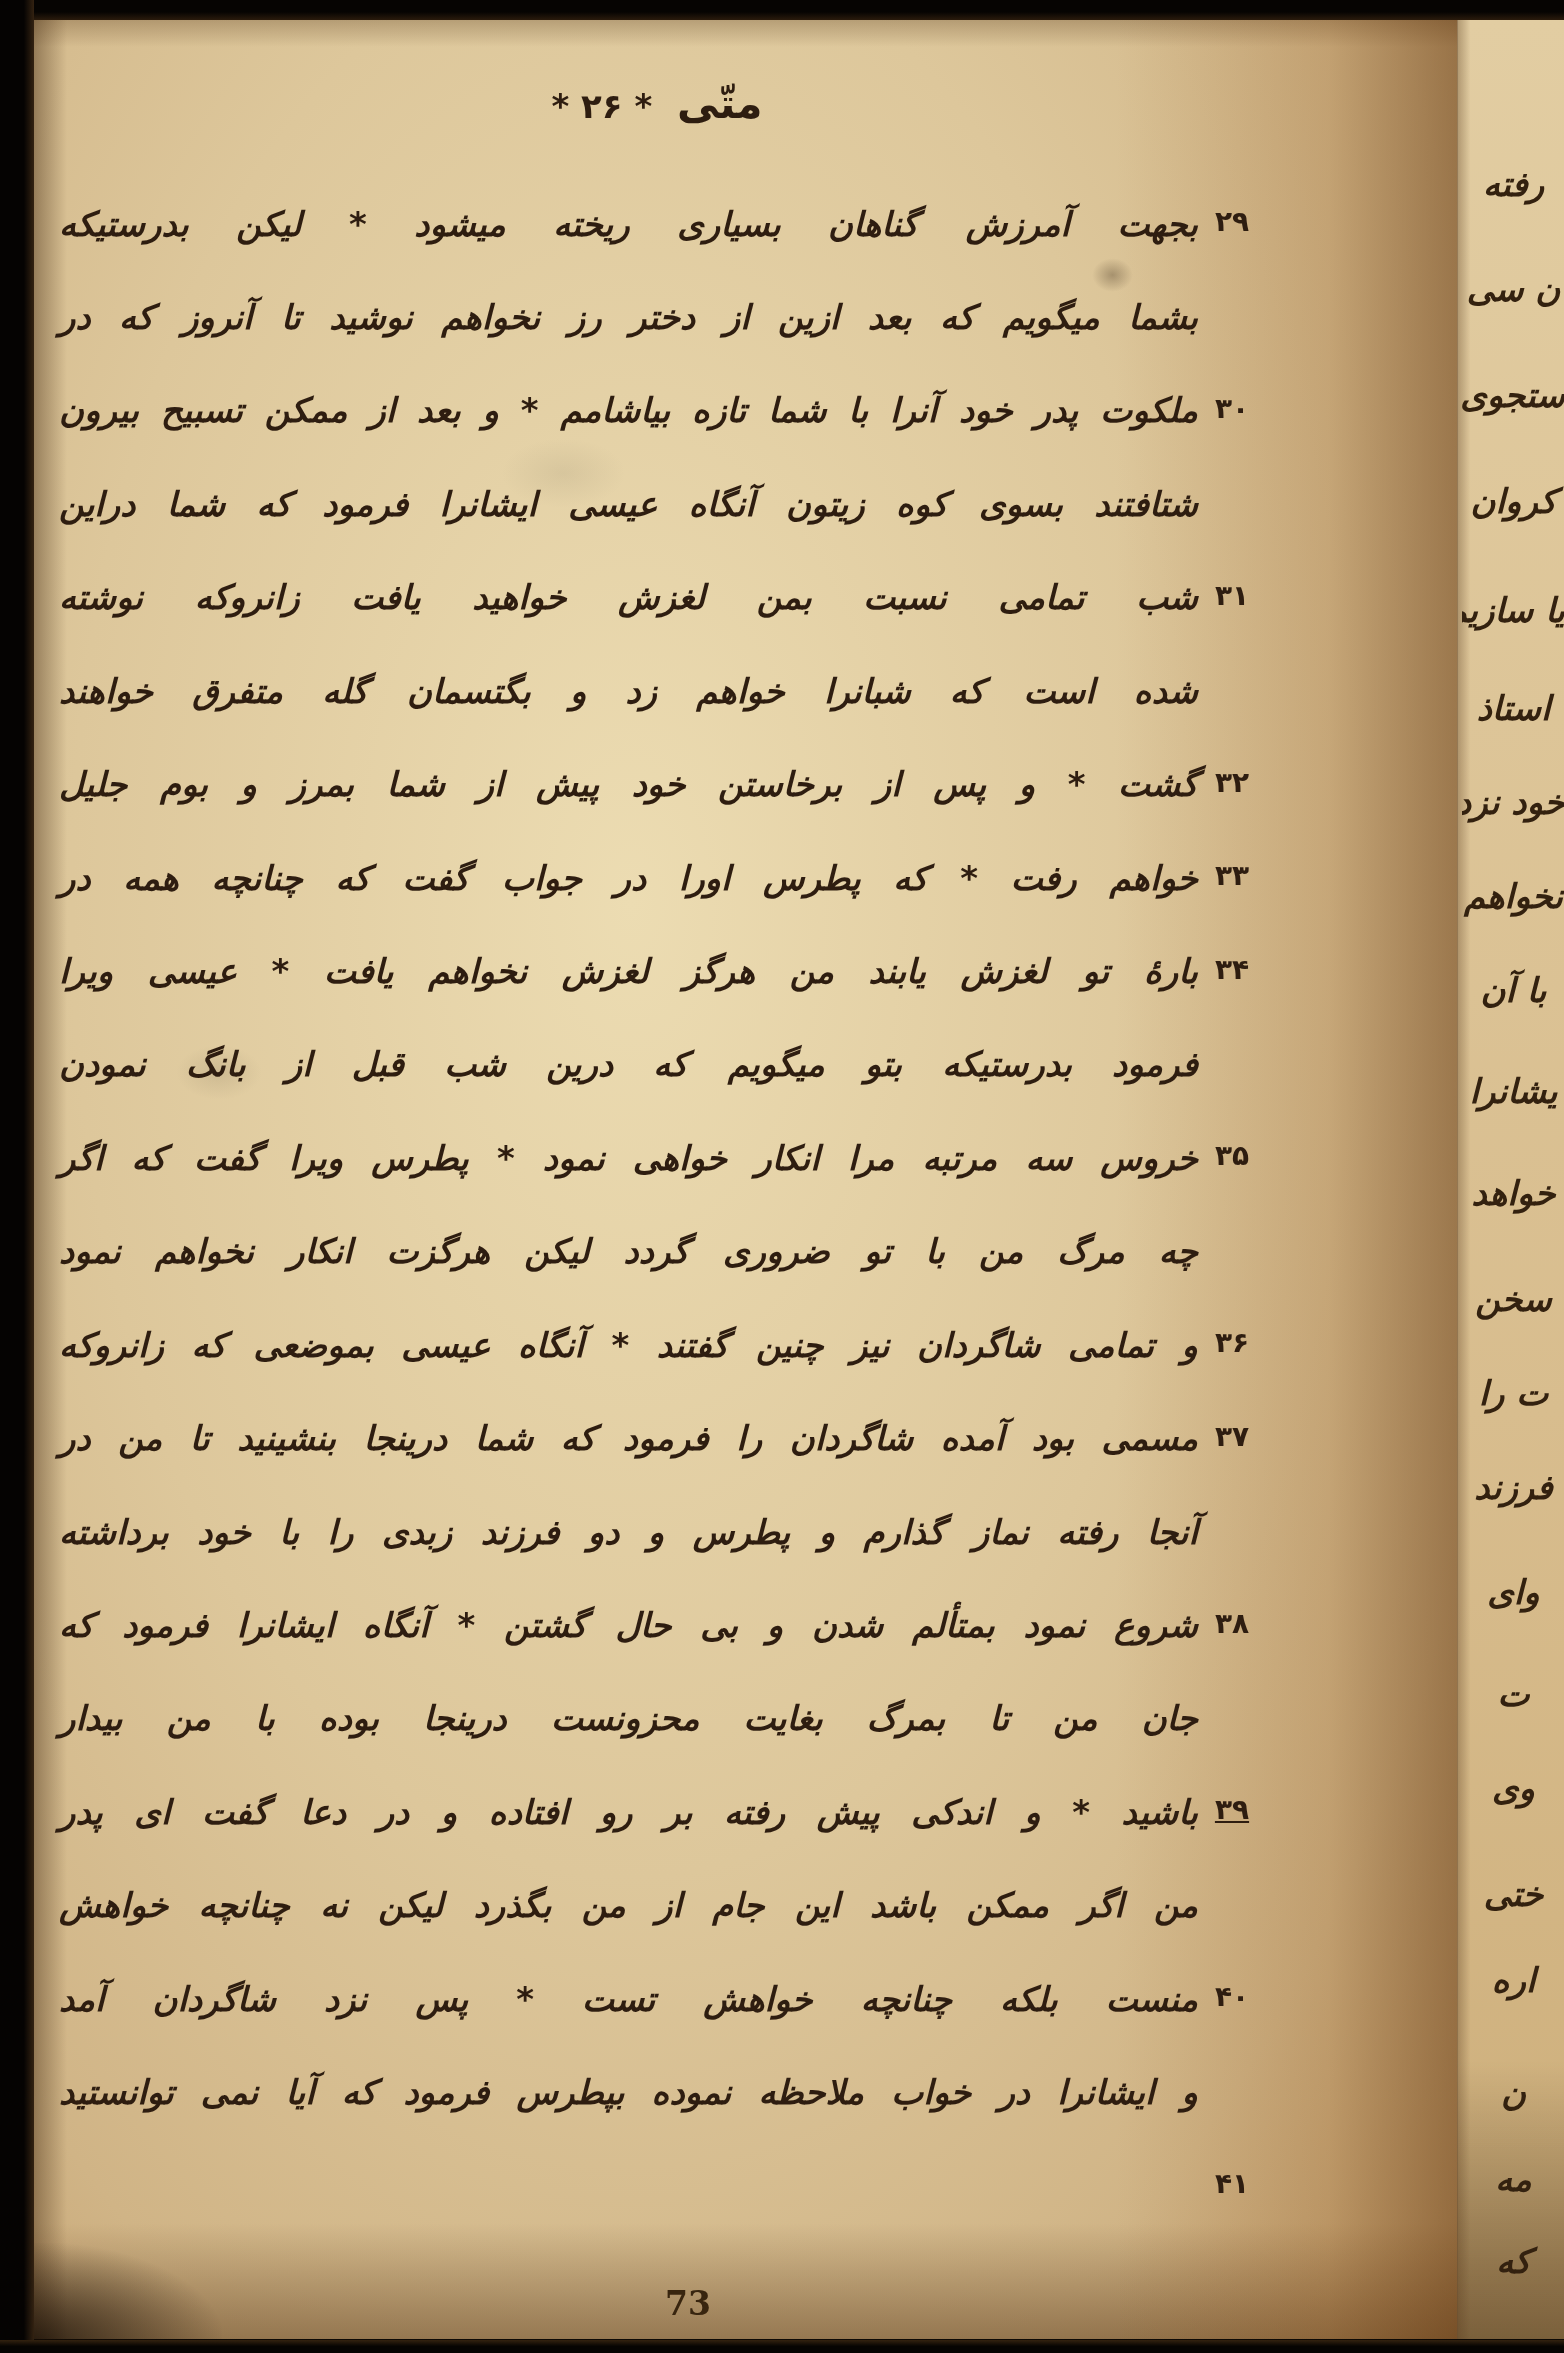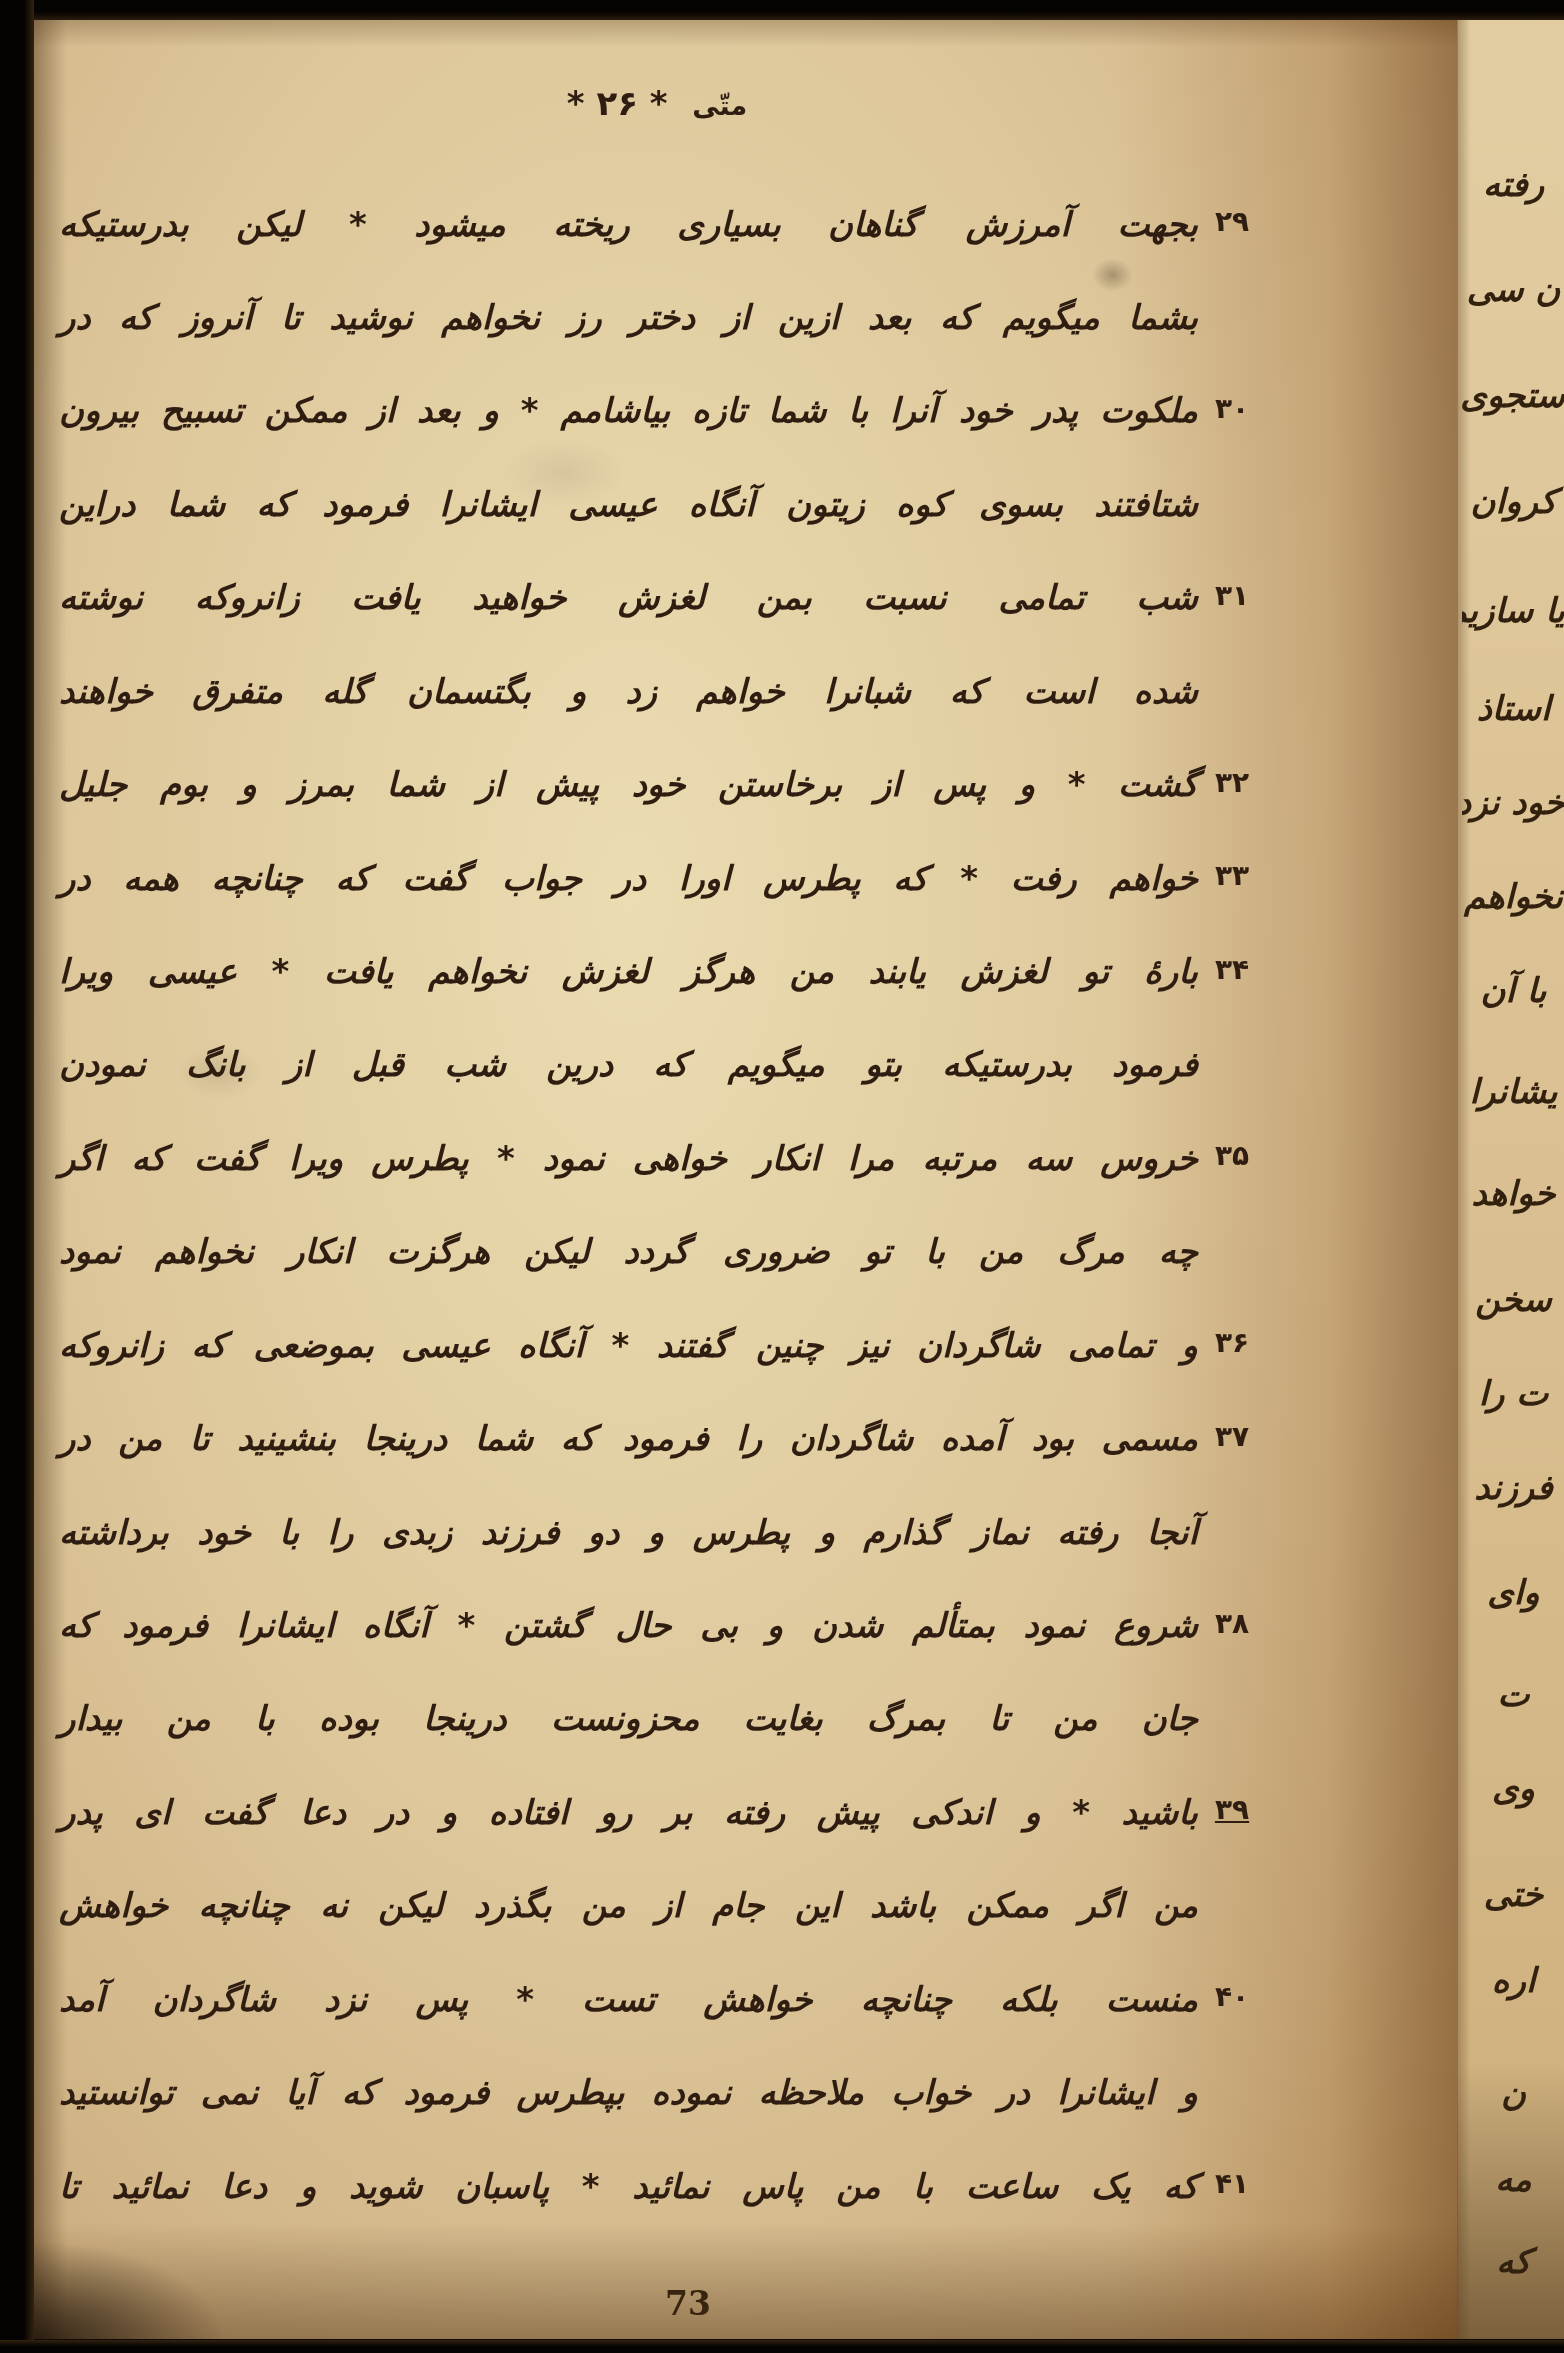--- a/index.html
+++ b/index.html
@@ -34,21 +34,21 @@
   .fragment{
     position:absolute;left:1462px;width:103px;height:78px;line-height:78px;
     direction:rtl;text-align:center;white-space:nowrap;overflow:hidden;
     font-size:34px;font-weight:bold;color:#33210f;font-style:italic;
   }
   
   .header{
     position:absolute;left:438px;top:66px;width:438px;height:75px;line-height:75px;
     direction:rtl;text-align:center;color:#2e1d10;font-weight:bold;
   }
-  .header .title{font-size:27px;}
+  .header .title{font-size:42px;}
   .header .chap{font-size:34px;margin-right:20.3px;letter-spacing:4.7px;}
   
   .text-block{position:absolute;left:0;top:0;width:1276px;height:2354px;}
   .text-line{
     position:absolute;left:59px;width:1139px;height:88px;line-height:85px;
     direction:rtl;text-align:justify;text-align-last:justify;white-space:nowrap;
     font-size:34px;font-weight:bold;font-style:italic;color:#2e1d10;
   }
   .verse-num{
     position:absolute;left:1196px;width:72px;height:55px;line-height:55px;
@@ -116,21 +116,20 @@
     <div class="text-line" style="top: 1490px;">آنجا رفته نماز گذارم و پطرس و دو فرزند زبدی را با خود برداشته</div>
     <div class="text-line" style="top: 1583px;">شروع نمود بمتألم شدن و بی حال گشتن * آنگاه ایشانرا فرمود که</div>
     <div class="verse-num" style="top: 1596px;">۳۸</div>
     <div class="text-line" style="top: 1676px;">جان من تا بمرگ بغایت محزونست درینجا بوده با من بیدار</div>
     <div class="text-line" style="top: 1770px;">باشید * و اندکی پیش رفته بر رو افتاده و در دعا گفت ای پدر</div>
     <div class="verse-num" style="top: 1782px; text-decoration: underline;">۳۹</div>
     <div class="text-line" style="top: 1863px;">من اگر ممکن باشد این جام از من بگذرد لیکن نه چنانچه خواهش</div>
     <div class="text-line" style="top: 1957px;">منست بلکه چنانچه خواهش تست * پس نزد شاگردان آمد</div>
     <div class="verse-num" style="top: 1969px;">۴۰</div>
     <div class="text-line" style="top: 2050px;">و ایشانرا در خواب ملاحظه نموده بپطرس فرمود که آیا نمی توانستید</div>
-    <div class="text-line" style="top: 2144px;">که یک ساعت با من پاس نمائید * پاسبان شوید و دعا نمائید تا</div>
     <div class="verse-num" style="top: 2156px;">۴۱</div>
   </div>
 
 <div class="page-number">73</div>
 
 <div class="edge-bottom"></div>
 
 <div class="fragment" style="top: 145px;">رفته</div>
 <div class="fragment" style="top: 250px;">ن سی</div>
 <div class="fragment" style="top: 356px;">ستجوی</div>

